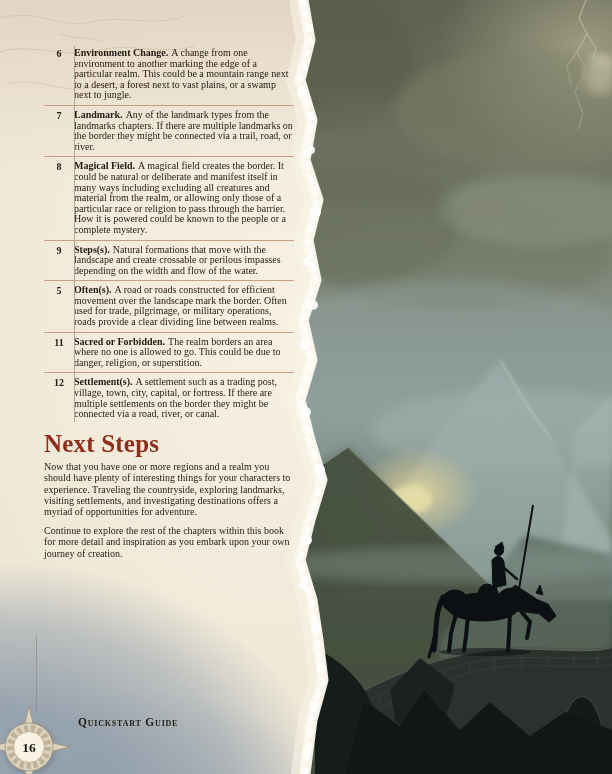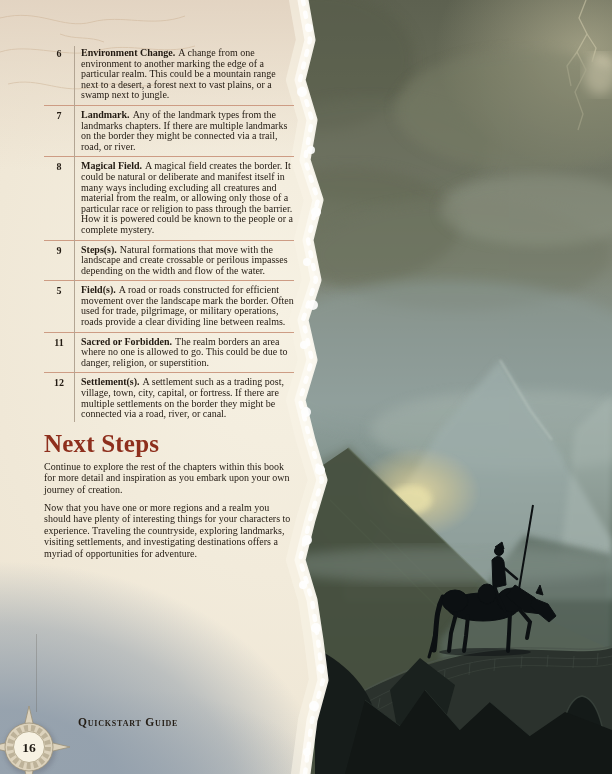--- a/index.html
+++ b/index.html
@@ -19,21 +19,21 @@
       radial-gradient(ellipse 280px 170px at 40% 115%, rgba(152,164,175,.65) 10%, rgba(152,164,175,0) 70%);}
   .map-thread{position:absolute;left:36px;top:634px;width:1px;height:78px;background:rgba(100,95,88,.3);}
 
   
   .content{position:absolute;left:44px;top:44px;width:250px;color:#221a12;}
   .btable{position:relative;}
   .btable .vrule{position:absolute;left:30px;top:2px;bottom:2px;width:1px;background:#b3a593;}
   .row{display:flex;padding:4px 0;}
   .row + .row{border-top:1px solid #cd9c84;}
   .num{width:30px;text-align:center;font-size:10px;line-height:10.6px;font-weight:700;padding-top:1px;}
-  .desc{flex:1;font-size:10px;line-height:10.6px;padding-left:7px;}
+  .desc{flex:1;font-size:10px;line-height:10.6px;}
   .term{font-weight:700;margin-right:3px;}
   h2.section{margin:7px 0 4px 0;font-weight:700;font-size:25px;line-height:26px;color:#8e2f1d;letter-spacing:.2px;}
   .para{font-size:10px;line-height:11.4px;margin:0 0 7px 0;}
 
   
   .artwork{position:absolute;left:290px;top:0;width:322px;height:774px;
     clip-path:polygon(13px 0,20px 40px,10px 80px,22px 120px,15px 160px,28px 200px,18px 240px,26px 280px,13px 320px,22px 360px,10px 400px,20px 440px,32px 480px,20px 520px,10px 560px,22px 600px,28px 640px,33px 680px,22px 720px,15px 774px,322px 774px,322px 0);}
   .artwork svg{display:block;}
   .torn{position:absolute;left:276px;top:0;width:64px;height:774px;pointer-events:none;}
 
@@ -231,35 +231,35 @@
       <div class="row">
         <div class="num">8</div>
         <div class="desc"><span class="term">Magical Field.</span><span>A magical field creates the border. It could be natural or deliberate and manifest itself in many ways including excluding all creatures and material from the realm, or allowing only those of a particular race or religion to pass through the barrier. How it is powered could be known to the people or a complete mystery.</span></div>
       </div>
       <div class="row">
         <div class="num">9</div>
         <div class="desc"><span class="term">Steps(s).</span><span>Natural formations that move with the landscape and create crossable or perilous impasses depending on the width and flow of the water.</span></div>
       </div>
       <div class="row">
         <div class="num">5</div>
-        <div class="desc"><span class="term">Field(s).</span><span>A road or roads constructed for efficient movement over the landscape mark the border. Often used for trade, pilgrimage, or military operations, roads provide a clear dividing line between realms.</span></div>
+        <div class="desc"><span class="term">Often(s).</span><span>A road or roads constructed for efficient movement over the landscape mark the border. Often used for trade, pilgrimage, or military operations, roads provide a clear dividing line between realms.</span></div>
       </div>
       <div class="row">
         <div class="num">11</div>
         <div class="desc"><span class="term">Sacred or Forbidden.</span><span>The realm borders an area where no one is allowed to go. This could be due to danger, religion, or superstition.</span></div>
       </div>
       <div class="row">
         <div class="num">12</div>
         <div class="desc"><span class="term">Settlement(s).</span><span>A settlement such as a trading post, village, town, city, capital, or fortress. If there are multiple settlements on the border they might be connected via a road, river, or canal.</span></div>
       </div>
     </div>
 
     <h2 class="section">Next Steps</h2>
+    <p class="para">Now that you have one or more regions and a realm you should have plenty of interesting things for your characters to experience. Traveling the countryside, exploring landmarks, visiting settlements, and investigating destinations offers a myriad of opportunities for adventure.</p>
     <p class="para">Continue to explore the rest of the chapters within this book for more detail and inspiration as you embark upon your own journey of creation.</p>
-    <p class="para">Now that you have one or more regions and a realm you should have plenty of interesting things for your characters to experience. Traveling the countryside, exploring landmarks, visiting settlements, and investigating destinations offers a myriad of opportunities for adventure.</p>
   </div>
 
   <svg class="compass" width="84" height="84" viewBox="0 0 84 84">
     <circle cx="43" cy="44" r="26" fill="rgba(70,70,80,0.22)" filter="blur(2px)"></circle>
     <g stroke="#9b9178" stroke-width="0.8" fill="#ddd3bd">
       <polygon points="42,1 46,18 42,24 38,18"></polygon>
       <polygon points="42,83 46,66 42,60 38,66"></polygon>
       <polygon points="1,42 18,46 24,42 18,38"></polygon>
       <polygon points="83,42 66,46 60,42 66,38"></polygon>
       <circle cx="42" cy="42" r="24"></circle>

